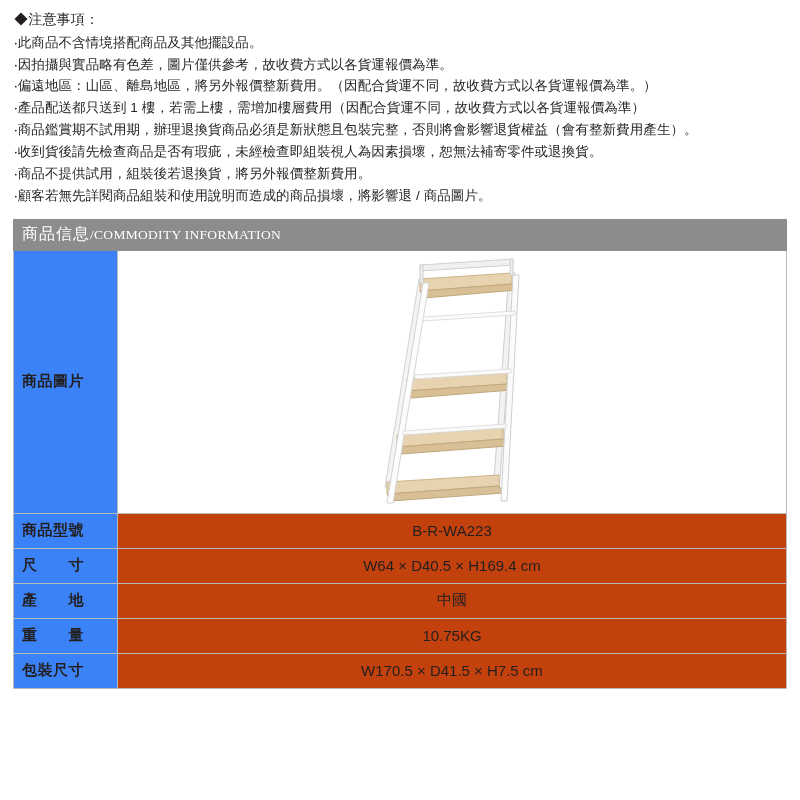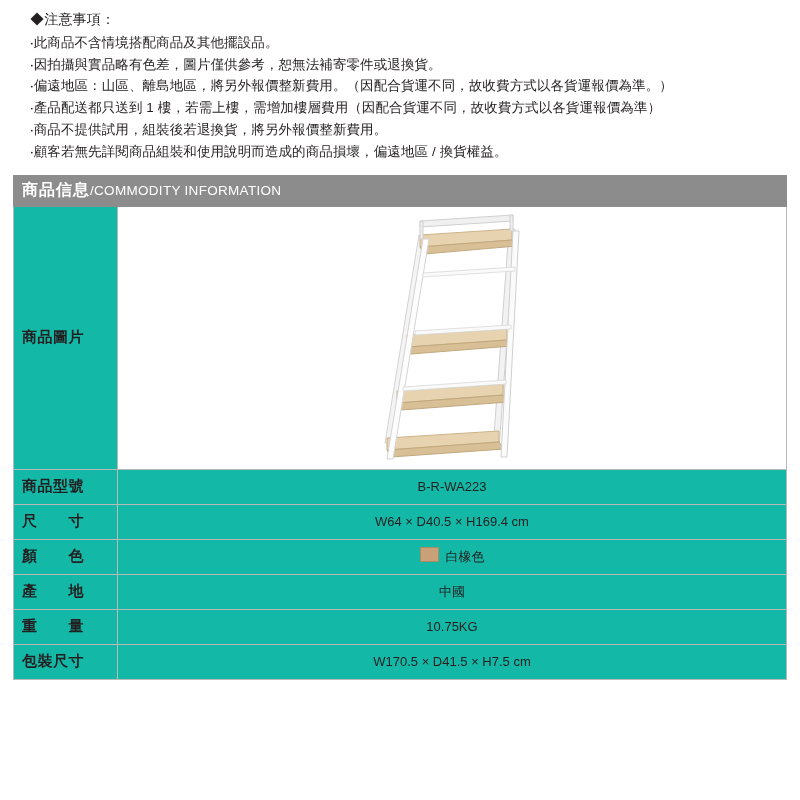--- a/index.html
+++ b/index.html
@@ -19,21 +19,20 @@
     width: 800px;
     height: 800px;
     box-sizing: border-box;
   }
 
   
   .notice {
     padding: 8px 10px 6px 14px;
     font-size: 13.5px;
     line-height: 1.62;
-    margin-left: 16px;
   }
   .notice-title {
     font-size: 14px;
     font-weight: normal;
     margin-bottom: 1px;
     letter-spacing: 0.2px;
   }
   .notice-line {
     white-space: nowrap;
     letter-spacing: 0.1px;
@@ -53,42 +52,43 @@
   .section-header {
     background: #8c8c8c;
     color: #ffffff;
     height: 30px;
     padding-left: 8px !important;
     font-size: 16px;
     vertical-align: middle;
     border: 1px solid #8c8c8c !important;
   }
   .section-header .zh {
-    font-weight: bold;
+    font-weight: normal;
     letter-spacing: 1px;
   }
   .section-header .en {
     font-size: 13.5px;
     letter-spacing: 0.3px;
+    font-family: Liberation Serif, serif;
   }
   .label-cell {
     width: 104px;
     padding-left: 8px !important;
     font-size: 15px;
     font-weight: bold;
     letter-spacing: 0.5px;
     vertical-align: middle;
-    background: #14b8a6;
+    background: #3b82f6;
   }
   .value-cell {
     text-align: center;
-    font-size: 13px;
+    font-size: 15px;
     vertical-align: middle;
     height: 34px;
-    background: #14b8a6;
+    background: #c2410c;
   }
   .img-cell {
     height: 262px;
     text-align: center;
     vertical-align: middle;
     background: #ffffff;
   }
   .color-swatch {
     display: inline-block;
     width: 17px;
@@ -111,25 +111,27 @@
   }
 </style>
 </head>
 <body>
 
 <div class="page">
 
   <div class="notice">
     <div class="notice-title">◆注意事項：</div>
     <div class="notice-line">‧此商品不含情境搭配商品及其他擺設品。</div>
-    <div class="notice-line">‧因拍攝與實品略有色差，圖片僅供參考，恕無法補寄零件或退換貨。</div>
+    <div class="notice-line">‧因拍攝與實品略有色差，圖片僅供參考，故收費方式以各貨運報價為準。</div>
     <div class="notice-line">‧偏遠地區：山區、離島地區，將另外報價整新費用。（因配合貨運不同，故收費方式以各貨運報價為準。）</div>
     <div class="notice-line">‧產品配送都只送到 1 樓，若需上樓，需增加樓層費用（因配合貨運不同，故收費方式以各貨運報價為準）</div>
+    <div class="notice-line">‧商品鑑賞期不試用期，辦理退換貨商品必須是新狀態且包裝完整，否則將會影響退貨權益（會有整新費用產生）。</div>
+    <div class="notice-line">‧收到貨後請先檢查商品是否有瑕疵，未經檢查即組裝視人為因素損壞，恕無法補寄零件或退換貨。</div>
     <div class="notice-line">‧商品不提供試用，組裝後若退換貨，將另外報價整新費用。</div>
-    <div class="notice-line">‧顧客若無先詳閱商品組裝和使用說明而造成的商品損壞，偏遠地區 / 換貨權益。</div>
+    <div class="notice-line">‧顧客若無先詳閱商品組裝和使用說明而造成的商品損壞，將影響退 / 商品圖片。</div>
   </div>
 
   <table class="info-table">
     <colgroup>
       <col style="width:104px">
       <col>
     </colgroup>
     <tbody>
       <tr>
         <td class="section-header" colspan="2">
@@ -179,26 +181,20 @@
         <td class="label-cell">商品型號</td>
         <td class="value-cell">B-R-WA223</td>
       </tr>
 
       <tr>
         <td class="label-cell">尺　　寸</td>
         <td class="value-cell">W64 × D40.5 × H169.4 cm</td>
       </tr>
 
 
-      <tr>
-        <td class="label-cell">顏　　色</td>
-        <td class="value-cell">
-          <span class="color-swatch"></span><span>白橡色</span>
-        </td>
-      </tr>
 
       <tr>
         <td class="label-cell">產　　地</td>
         <td class="value-cell">中國</td>
       </tr>
 
       <tr>
         <td class="label-cell">重　　量</td>
         <td class="value-cell">10.75KG</td>
       </tr>

